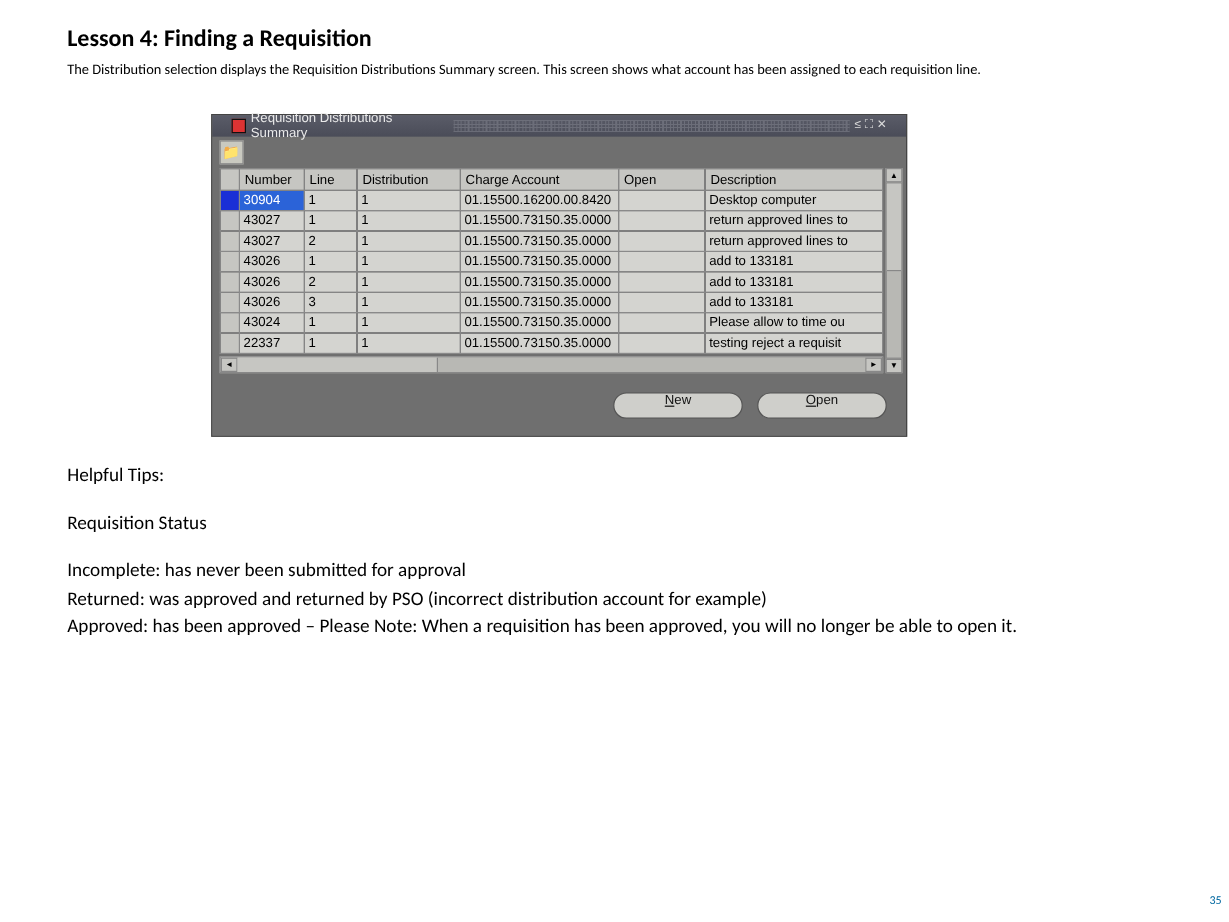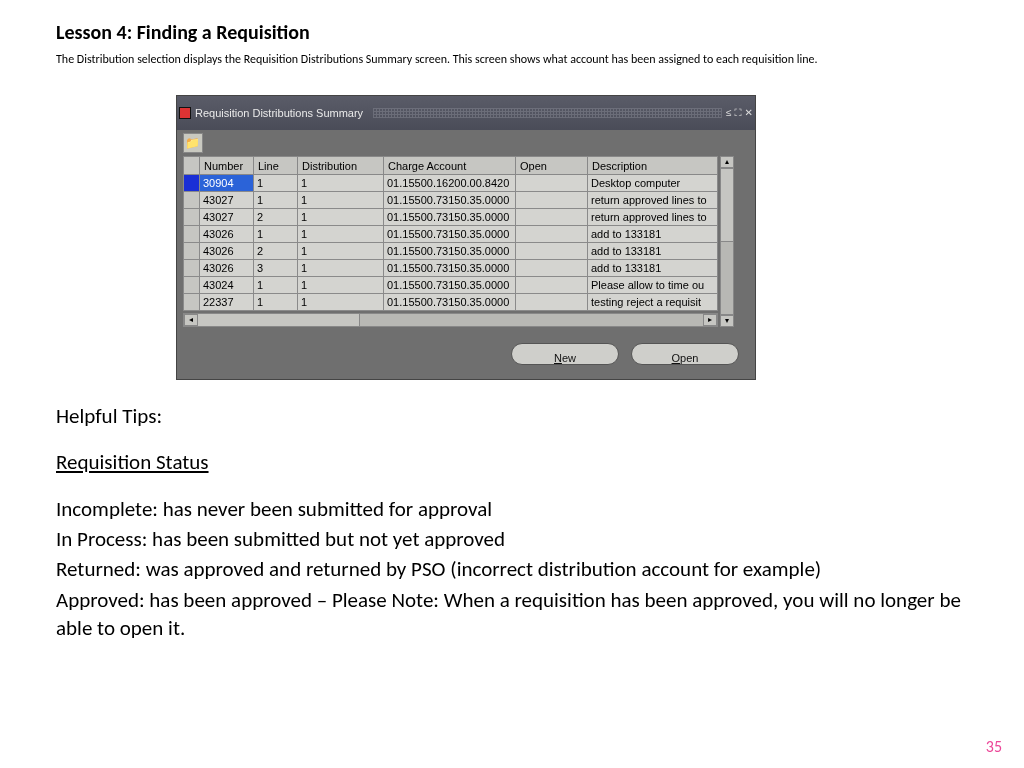--- a/index.html
+++ b/index.html
@@ -36,22 +36,22 @@
     border: 1px solid #444;
     font-family: Tahoma, Arial, sans-serif;
     font-size: 11px;
     color: #000;
   }
   .titlebar {
     background: linear-gradient(#5a5c68, #4a4c58);
     color: #eaeaea;
     display: flex;
     align-items: center;
-    height: 34px;
-    padding: 0 2px;
+    height: 18px;
+    padding: 0 16px;
     font-size: 11px;
   }
   .app-icon {
     width: 12px; height: 12px;
     background: #d33;
     border: 1px solid #111;
     margin-right: 4px;
     display:inline-block;
   }
   .title-text { flex: 1; }
@@ -70,21 +70,21 @@
     padding:3px 6px;
   }
   .tb-btn {
     width:20px;height:20px;
     background:#c9c9c0;
     border:1px solid #888;
     display:inline-flex;align-items:center;justify-content:center;
     font-size:12px;
   }
   .grid-area {
-    padding: 0 21px 4px 6px;
+    padding: 0 3px 4px 6px;
     background:#6f6f6f;
     position:relative;
   }
   table.grid {
     border-collapse: collapse;
     width: 100%;
     table-layout: fixed;
   }
   table.grid th {
     background:#c6c6c2;
@@ -137,38 +137,38 @@
     justify-content:flex-end;
     gap:12px;
   }
   .ora-btn {
     width:108px;height:22px;
     background:#cfcfcb;
     border:1px solid #555;
     border-radius:11px;
     font-size:11px;
     font-family: Tahoma, Arial, sans-serif;
-    display:flex;align-items:flex-end;justify-content:center;
+    display:flex;align-items:flex-start;justify-content:center;
     color:#111;
   }
   .ora-btn span { position:relative; }
   .mn::first-letter{text-decoration:underline;}
   .tips {
     margin-top: 22px;
-    font-size:21px;
+    font-size:16px;
     line-height:1.35;
   }
   .tips p{margin:0 0 2px 0;}
   .tips .hdr{margin-bottom:18px;}
-  .tips .status-hdr{text-decoration:underline;margin-bottom:18px;}
+  .tips .status-hdr{margin-bottom:18px;}
   .page-num{
     position:absolute;
-    right:22px;bottom:12px;
-    color:#ec4899;
-    font-size:16px;
+    right:6px;bottom:12px;
+    color:#0369a1;
+    font-size:10px;
   }
   .grid-wrap{display:flex;}
   .grid-main{flex:1;}
   .vscroll-outer{
     width:14px;
     display:flex;flex-direction:column;
     margin-left:2px;
   }
   .vscroll-outer .track{flex:1;background:#b8b8b4;border:1px solid #888;position:relative;}
   .vscroll-outer .thumb{position:absolute;top:0;left:0;width:100%;height:50%;background:#c6c6c2;border-bottom:1px solid #888;}
@@ -319,19 +319,18 @@
             <span class="mn">Open</span>
           </div>
       </div>
     </div>
   </div>
 
   <div class="tips">
     <p class="hdr">Helpful Tips:</p>
     <p class="status-hdr">Requisition Status</p>
     <p>Incomplete: has never been submitted for approval</p>
-    <p>In Process: has been submitted but not yet approved</p>
     <p>Returned: was approved and returned by PSO  (incorrect distribution account for example)</p>
     <p>Approved: has been approved – Please Note:  When a requisition has been approved, you will no longer be able to open it.</p>
   </div>
 </div>
 
 <div class="page-num">35</div>
 
 </body></html>

